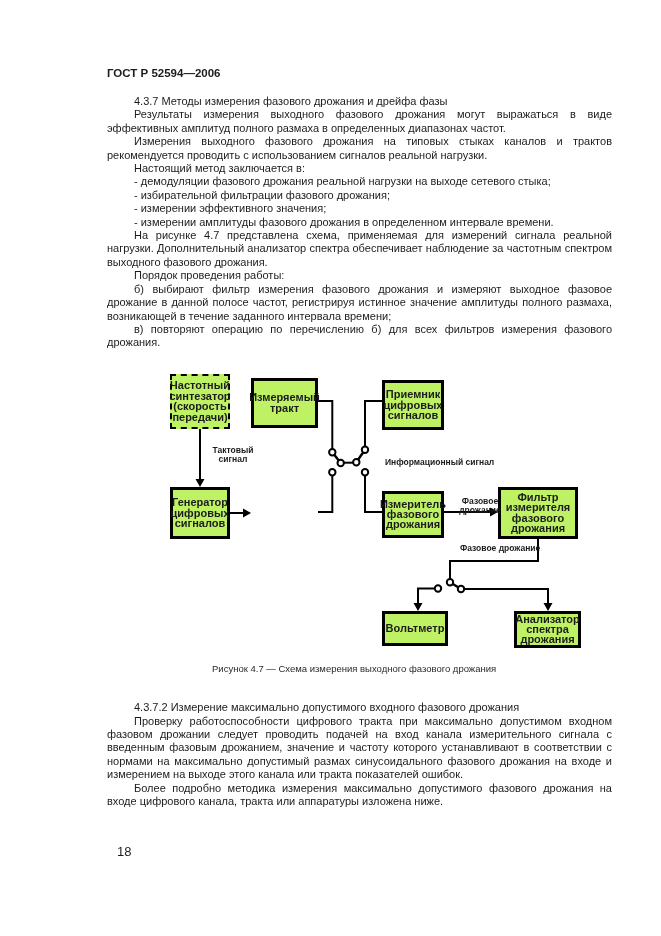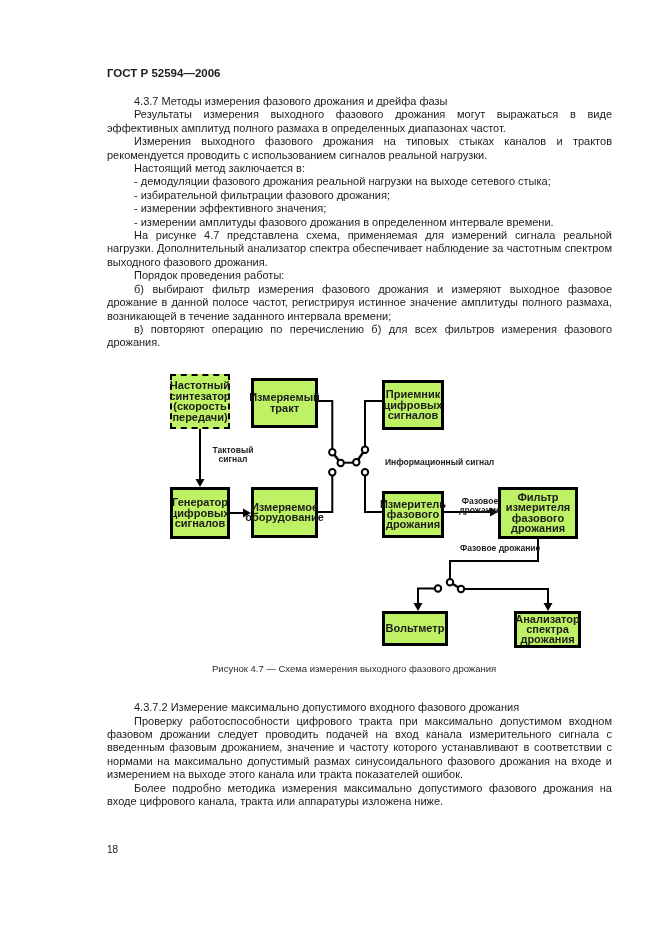--- a/index.html
+++ b/index.html
@@ -29,22 +29,22 @@
   .caption{
     margin-top:12px !important;
     text-indent:0 !important;
     text-align:left !important;
     padding-left:105px;
     font-size:9.5px;
     color:#2a2a2a;
   }
   .sub2-heading{margin-top:26px !important;}
   .page-num{
-    position:absolute;left:78px;top:844px;
-    font-size:10px;
+    position:absolute;left:88px;top:844px;
+    font-size:13px;
   }
   
   .diagram{
     position:relative;
     margin-top:22px;
     width:505px;height:278px;
   }
   .wires{position:absolute;left:0;top:0;}
   .wires path{stroke:#000;stroke-width:2;fill:none;}
   .wires path.lever{stroke-width:2.4;}
@@ -157,22 +157,20 @@
 (скорость
 передачи)</div>
       <div class="dbox" style="left:144px;top:6px;width:67px;height:50px">Измеряемый
 тракт</div>
       <div class="dbox" style="left:275px;top:8px;width:62px;height:50px">Приемник
 цифровых
 сигналов</div>
       <div class="dbox" style="left:63px;top:115px;width:60px;height:52px">Генератор
 цифровых
 сигналов</div>
-      <div class="dbox" style="left:144px;top:115px;width:67px;height:51px">Измеряемое
-оборудование</div>
       <div class="dbox" style="left:275px;top:119px;width:62px;height:47px">Измеритель
 фазового
 дрожания</div>
       <div class="dbox" style="left:391px;top:115px;width:80px;height:52px">Фильтр
 измерителя
 фазового
 дрожания</div>
       <div class="dbox" style="left:275px;top:239px;width:66px;height:35px">Вольтметр</div>
       <div class="dbox" style="left:407px;top:239px;width:67px;height:37px">Анализатор
 спектра

